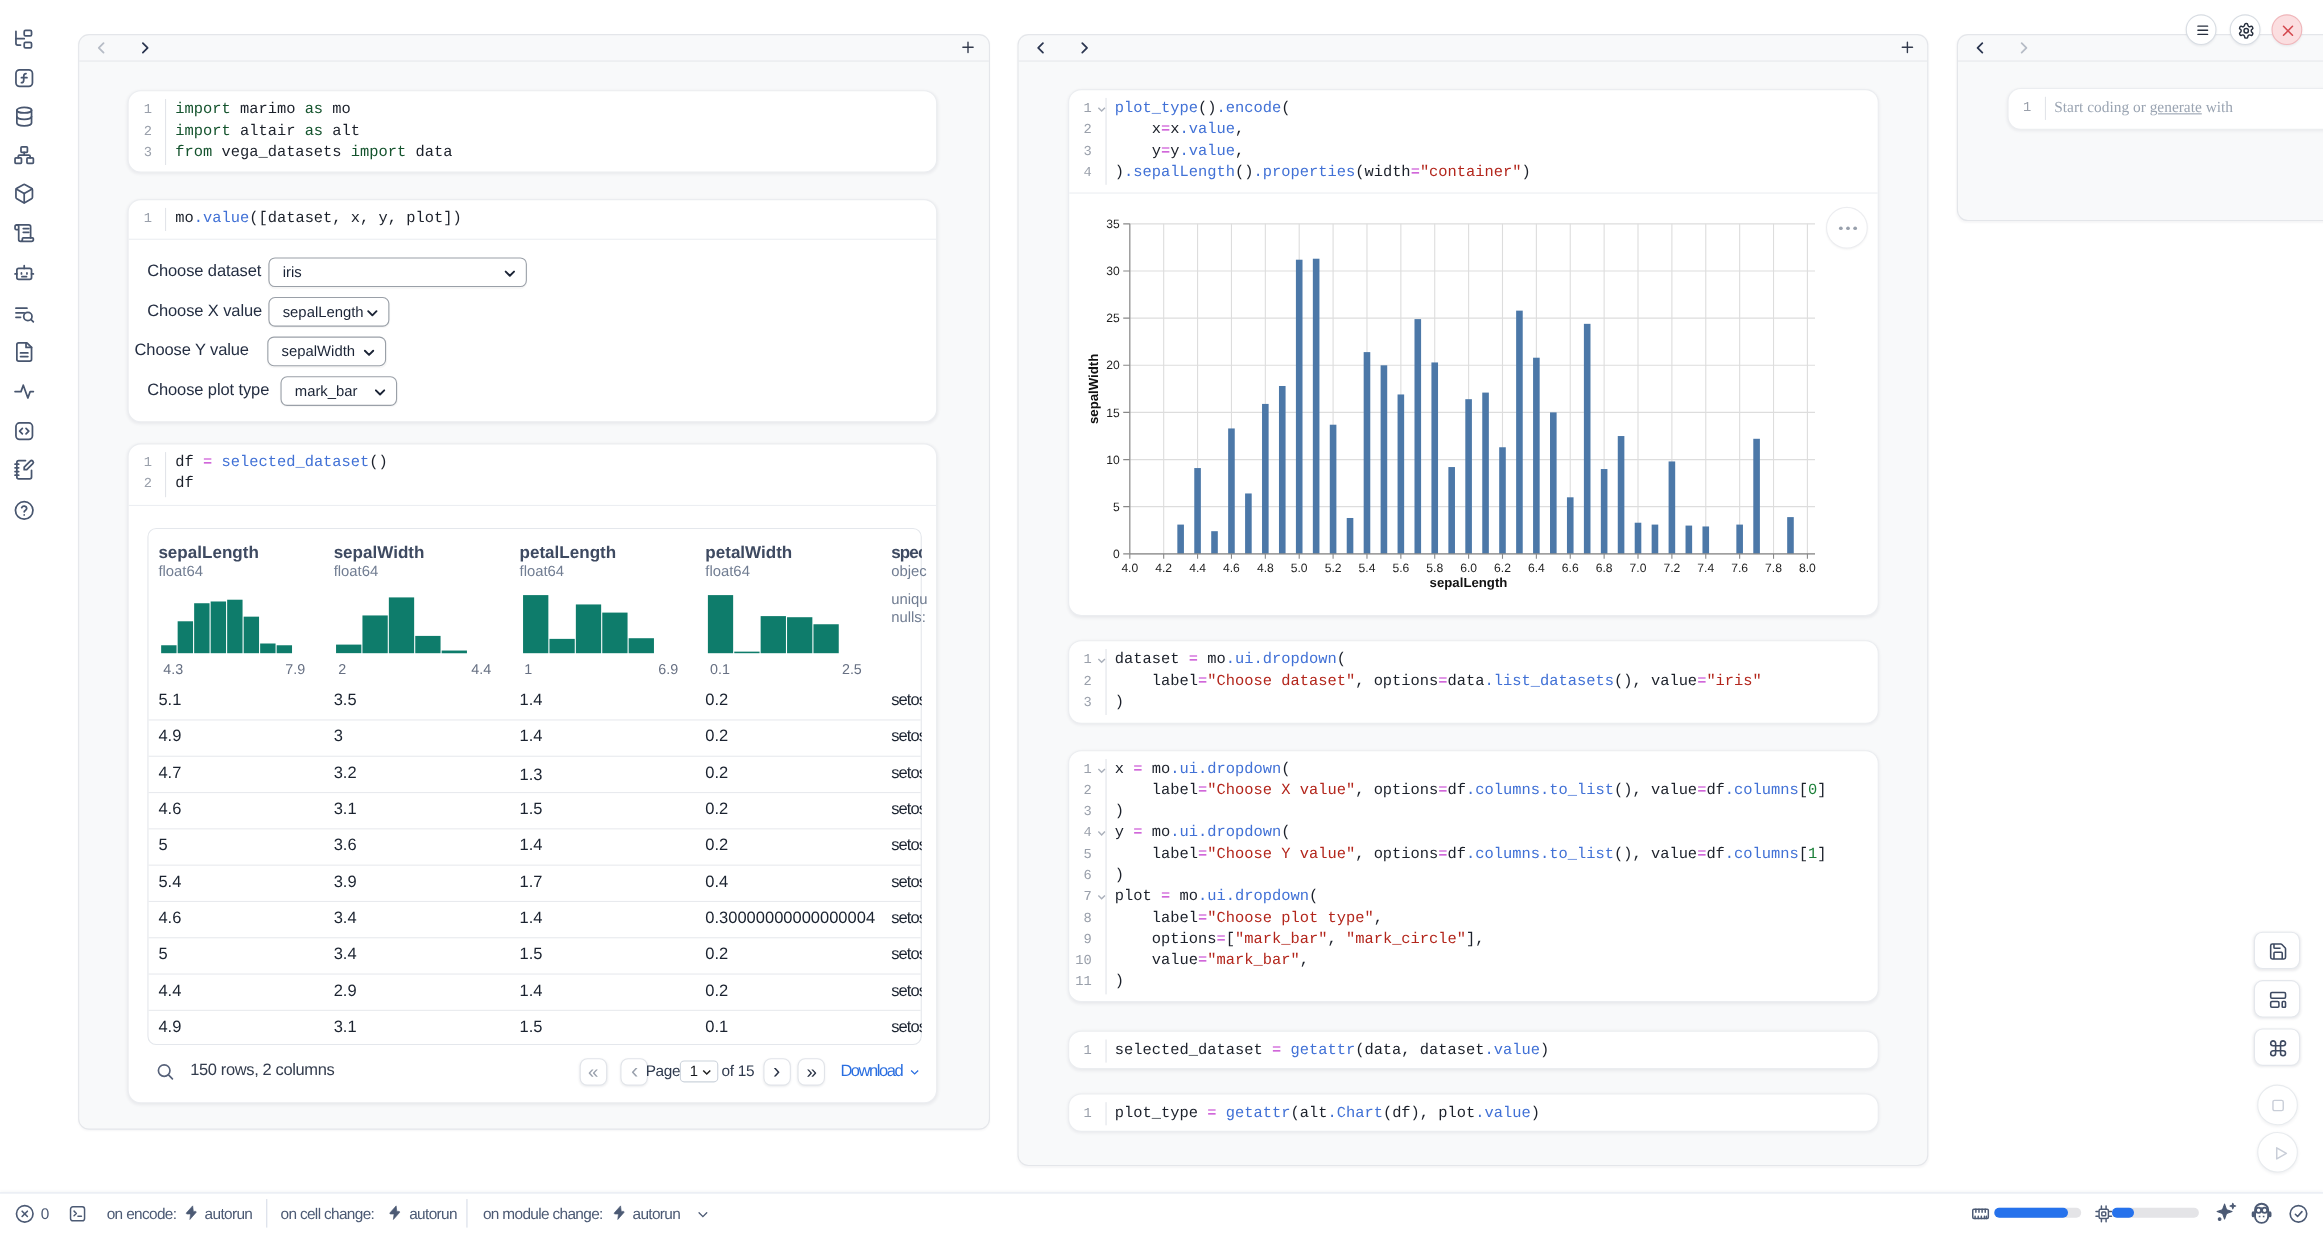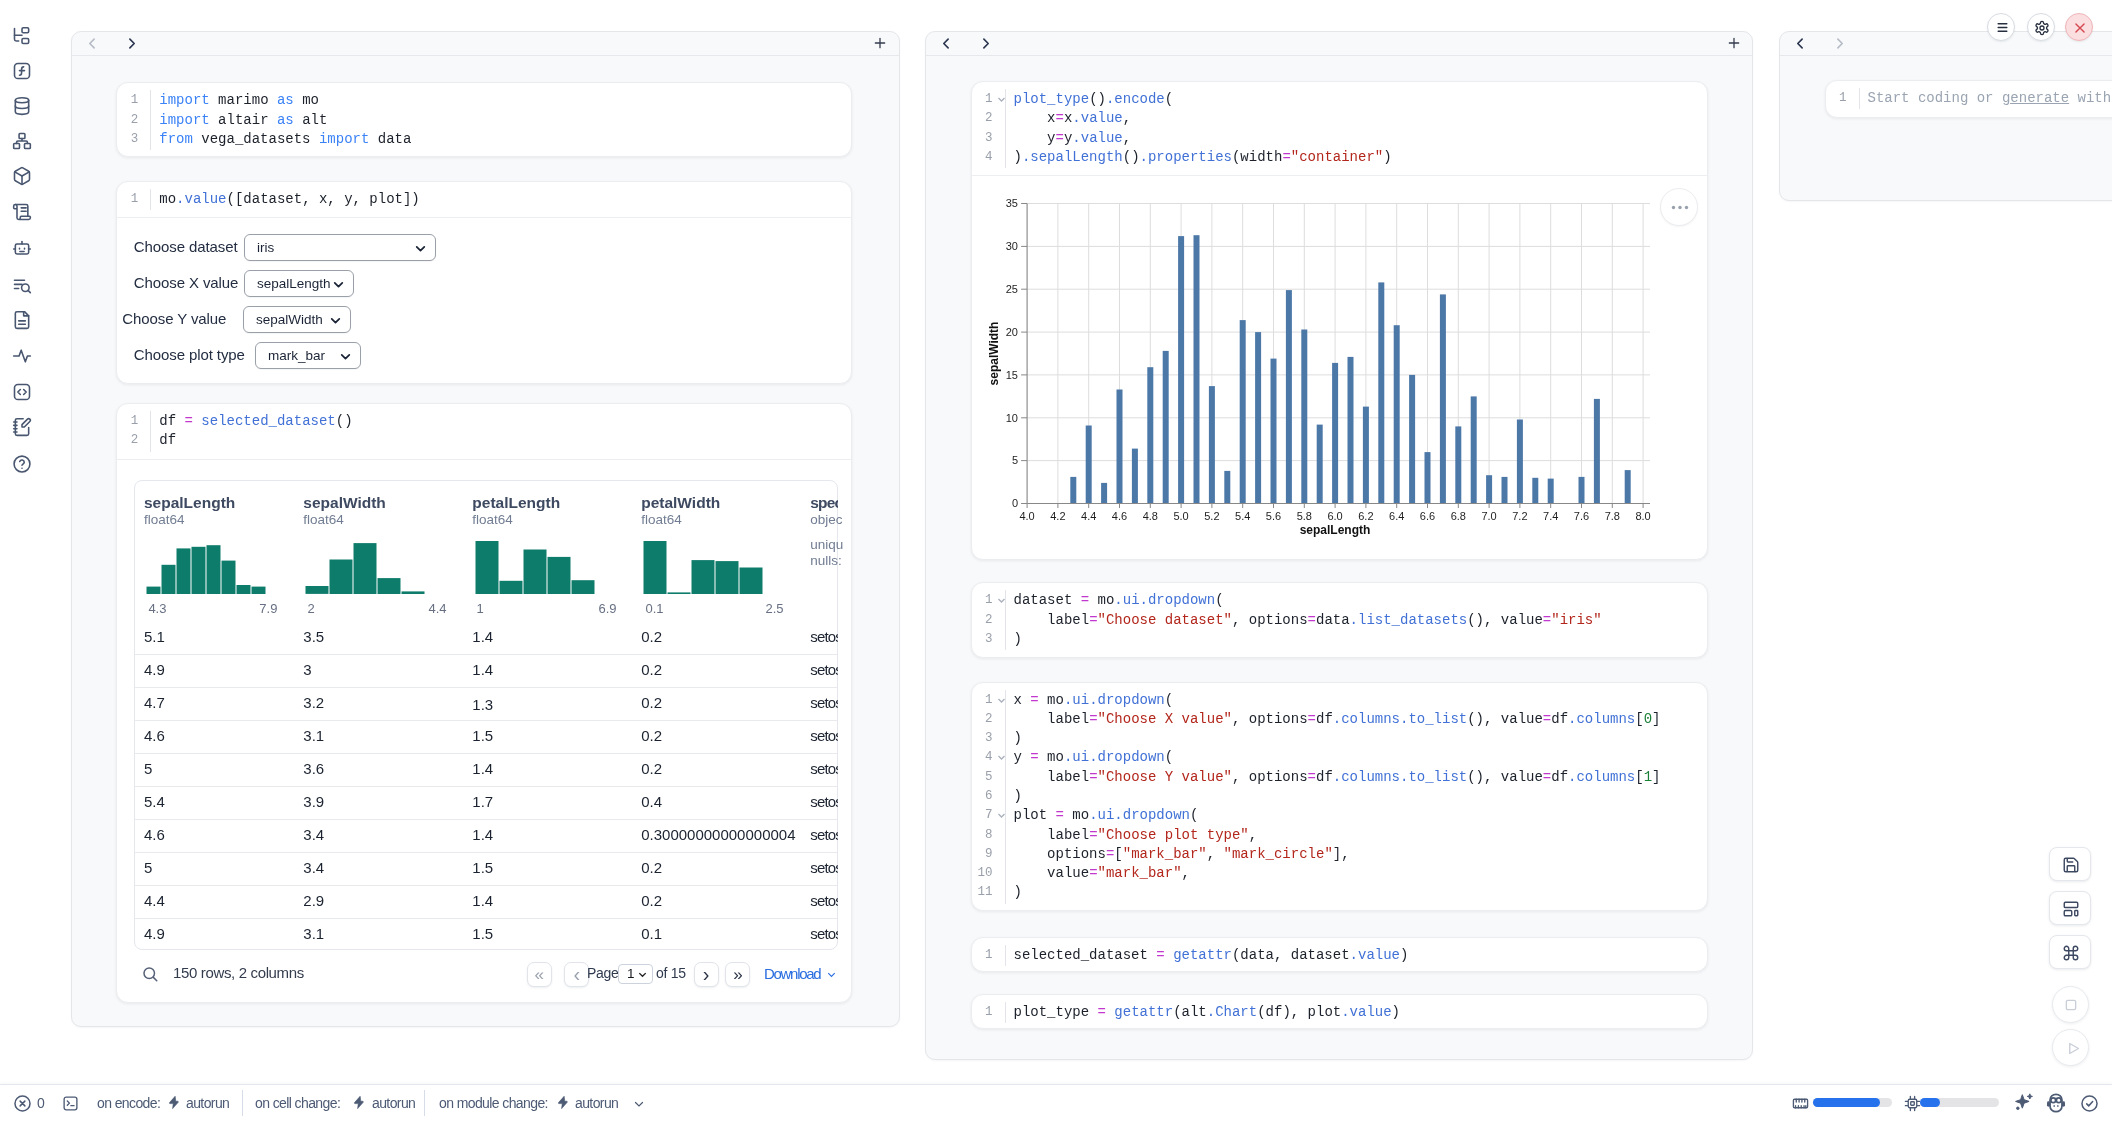--- a/index.html
+++ b/index.html
@@ -4,21 +4,21 @@
 html,body{width:2112px;height:1122px;background:#fff;overflow:hidden}
 body{font-family:"Liberation Sans",sans-serif;position:relative}
 .abs{position:absolute}
 .panel{position:absolute;background:#f8f9fa;border:1px solid #e4e6ea;border-radius:10px;box-shadow:0 1px 2px rgba(20,30,50,.04)}
 .phead{position:absolute;left:0;right:0;top:0;height:24px;border-bottom:1px solid #e6e8ec}
 .cell{position:absolute;background:#fff;border:1px solid #ebedf0;border-radius:12px;box-shadow:0 1px 3px rgba(25,35,60,.07)}
 .code{position:absolute;font-family:"Liberation Mono",monospace;font-size:14px;line-height:19.3px;white-space:pre;color:#1c212b}
 .gut{position:absolute;left:0;width:21px;font-family:"Liberation Mono",monospace;font-size:12.5px;line-height:19.3px;color:#9aa0ab;text-align:right;white-space:pre}
 .gline{position:absolute;left:33px;width:0;border-left:1px solid #e2e4e9}
 .fold{position:absolute}
-.k{color:#3b82f6}.o{color:#c238ce}.f{color:#4171d6}.s{color:#b3261c}.n{color:#1a7f37}
+.k{color:#14532d}.o{color:#c238ce}.f{color:#4171d6}.s{color:#b3261c}.n{color:#1a7f37}
 .odiv{position:absolute;left:0;right:0;border-top:1px solid #eceef2}
 .lbl{position:absolute;font-size:15px;letter-spacing:-0.1px;color:#242e42;line-height:26px;white-space:pre}
 .sel{position:absolute;height:27px;background:#fff;border:1px solid #9aa0a8;border-radius:6px;font-size:13.5px;color:#1b2436;line-height:25px;padding-left:12px;box-shadow:0 1px 1px rgba(0,0,0,.04)}
 .sel svg{position:absolute;right:8px;top:7px}
 .thead{font-weight:bold;font-size:15.5px;color:#3e4a61;position:absolute;white-space:pre}
 .ttype{font-size:13.5px;color:#717d92;position:absolute;white-space:pre}
 .tminmax{font-size:13px;color:#677083;position:absolute}
 .trow{position:absolute;font-size:15px;color:#1b2330;white-space:pre}
 .rsep{position:absolute;left:1px;right:1px;border-top:1px solid #e8eaee}
 .pgbtn{position:absolute;width:25px;height:25px;background:#fff;border:1px solid #e1e4e9;border-radius:7px;box-shadow:0 1px 2px rgba(25,35,60,.08);text-align:center;color:#2f3a4e}
@@ -132,21 +132,21 @@
     <div class="code" style="left:42px;top:8px"><span class="k">import</span> marimo <span class="k">as</span> mo
 <span class="k">import</span> altair <span class="k">as</span> alt
 <span class="k">from</span> vega_datasets <span class="k">import</span> data</div>
   </div>
 <div class="cell" style="left:116.3px;top:181px;width:736px;height:203px">
     <div class="gut" style="top:8px;height:19.3px">1</div>
     <div class="gline" style="top:7px;height:21px"></div>
     <div class="code" style="left:42px;top:8px">mo<span class="f">.value</span>([dataset, x, y, plot])</div>
     <div class="odiv" style="top:35px"></div>
     <div class="lbl" style="left:16.5px;top:51.5px">Choose dataset</div>
-    <div class="sel" style="left:126.7px;top:51.5px;width:192px">iris<svg width="13" height="13" viewBox="0 0 24 24" fill="none" stroke="#1b2436" stroke-width="3.2" stroke-linecap="round" stroke-linejoin="round">
+    <div class="sel" style="left:126.7px;top:51.5px;width:235px">iris<svg width="13" height="13" viewBox="0 0 24 24" fill="none" stroke="#1b2436" stroke-width="3.2" stroke-linecap="round" stroke-linejoin="round">
         <path d="M5 9l7 7 7-7"></path>
       </svg></div>
     <div class="lbl" style="left:16.5px;top:87.80000000000001px">Choose X value</div>
     <div class="sel" style="left:126.7px;top:87.80000000000001px;width:110px">sepalLength<svg width="13" height="13" viewBox="0 0 24 24" fill="none" stroke="#1b2436" stroke-width="3.2" stroke-linecap="round" stroke-linejoin="round">
         <path d="M5 9l7 7 7-7"></path>
       </svg></div>
     <div class="lbl" style="left:5px;top:124.0px">Choose Y value</div>
     <div class="sel" style="left:125.7px;top:124.0px;width:108px">sepalWidth<svg width="13" height="13" viewBox="0 0 24 24" fill="none" stroke="#1b2436" stroke-width="3.2" stroke-linecap="round" stroke-linejoin="round">
         <path d="M5 9l7 7 7-7"></path>
       </svg></div>
@@ -495,21 +495,21 @@
   </div>
 <div class="cell" style="left:970.5px;top:993.5px;width:737.5px;height:35px">
     <div class="gut" style="top:8px;height:19.3px">1</div>
     <div class="gline" style="top:7px;height:21px"></div>
     <div class="code" style="left:42px;top:8px">plot_type <span class="o">=</span> <span class="f">getattr</span>(alt<span class="f">.Chart</span>(df), plot<span class="f">.value</span>)</div>
   </div>
 <div class="cell" style="left:1824.5px;top:80.2px;width:737.5px;height:37.5px">
     <div class="gut" style="top:8px;height:19.3px">1</div>
     <div class="gline" style="top:7px;height:21px"></div>
     <div class="code" style="left:42px;top:8px"></div>
-    <div class="abs" style="left:42px;top:8px;font-family:Liberation Mono, monospace;font-size:14px;line-height:19.3px;color:#9aa4b2;white-space:pre">Start coding or <span style="text-decoration:underline">generate</span> with</div>
+    <div class="abs" style="left:42px;top:8px;font-family:Liberation Serif, serif;font-size:14px;line-height:19.3px;color:#9aa4b2;white-space:pre">Start coding or <span style="text-decoration:underline">generate</span> with</div>
   </div>
 <div class="abs" style="left:1987px;top:12.5px;width:28px;height:28px;border-radius:50%;background:#fff;border:1px solid #d8dde3;box-shadow:0 1px 2px rgba(25,35,60,.08)">
     <svg style="position:absolute;left:6.5px;top:6.5px" width="15" height="15" viewBox="0 0 24 24" fill="none" stroke="#272f3e" stroke-width="2.1" stroke-linecap="round">
       <path d="M5 6h14M5 12h14M5 18h14"></path>
     </svg>
   </div>
 <div class="abs" style="left:2026.5px;top:12.5px;width:28px;height:28px;border-radius:50%;background:#fff;border:1px solid #d8dde3;box-shadow:0 1px 2px rgba(25,35,60,.08)">
     <svg style="position:absolute;left:6px;top:6px" width="16" height="16" viewBox="0 0 24 24" fill="none" stroke="#272f3e" stroke-width="2">
       <path d="M12.22 2h-.44a2 2 0 0 0-2 2v.18a2 2 0 0 1-1 1.73l-.43.25a2 2 0 0 1-2 0l-.15-.08a2 2 0 0 0-2.73.73l-.22.38a2 2 0 0 0 .73 2.73l.15.1a2 2 0 0 1 1 1.72v.51a2 2 0 0 1-1 1.74l-.15.09a2 2 0 0 0-.73 2.73l.22.38a2 2 0 0 0 2.73.73l.15-.08a2 2 0 0 1 2 0l.43.25a2 2 0 0 1 1 1.73V20a2 2 0 0 0 2 2h.44a2 2 0 0 0 2-2v-.18a2 2 0 0 1 1-1.73l.43-.25a2 2 0 0 1 2 0l.15.08a2 2 0 0 0 2.73-.73l.22-.39a2 2 0 0 0-.73-2.73l-.15-.08a2 2 0 0 1-1-1.74v-.5a2 2 0 0 1 1-1.74l.15-.09a2 2 0 0 0 .73-2.73l-.22-.38a2 2 0 0 0-2.73-.73l-.15.08a2 2 0 0 1-2 0l-.43-.25a2 2 0 0 1-1-1.73V4a2 2 0 0 0-2-2z"></path>
       <circle cx="12" cy="12" r="3"></circle>

